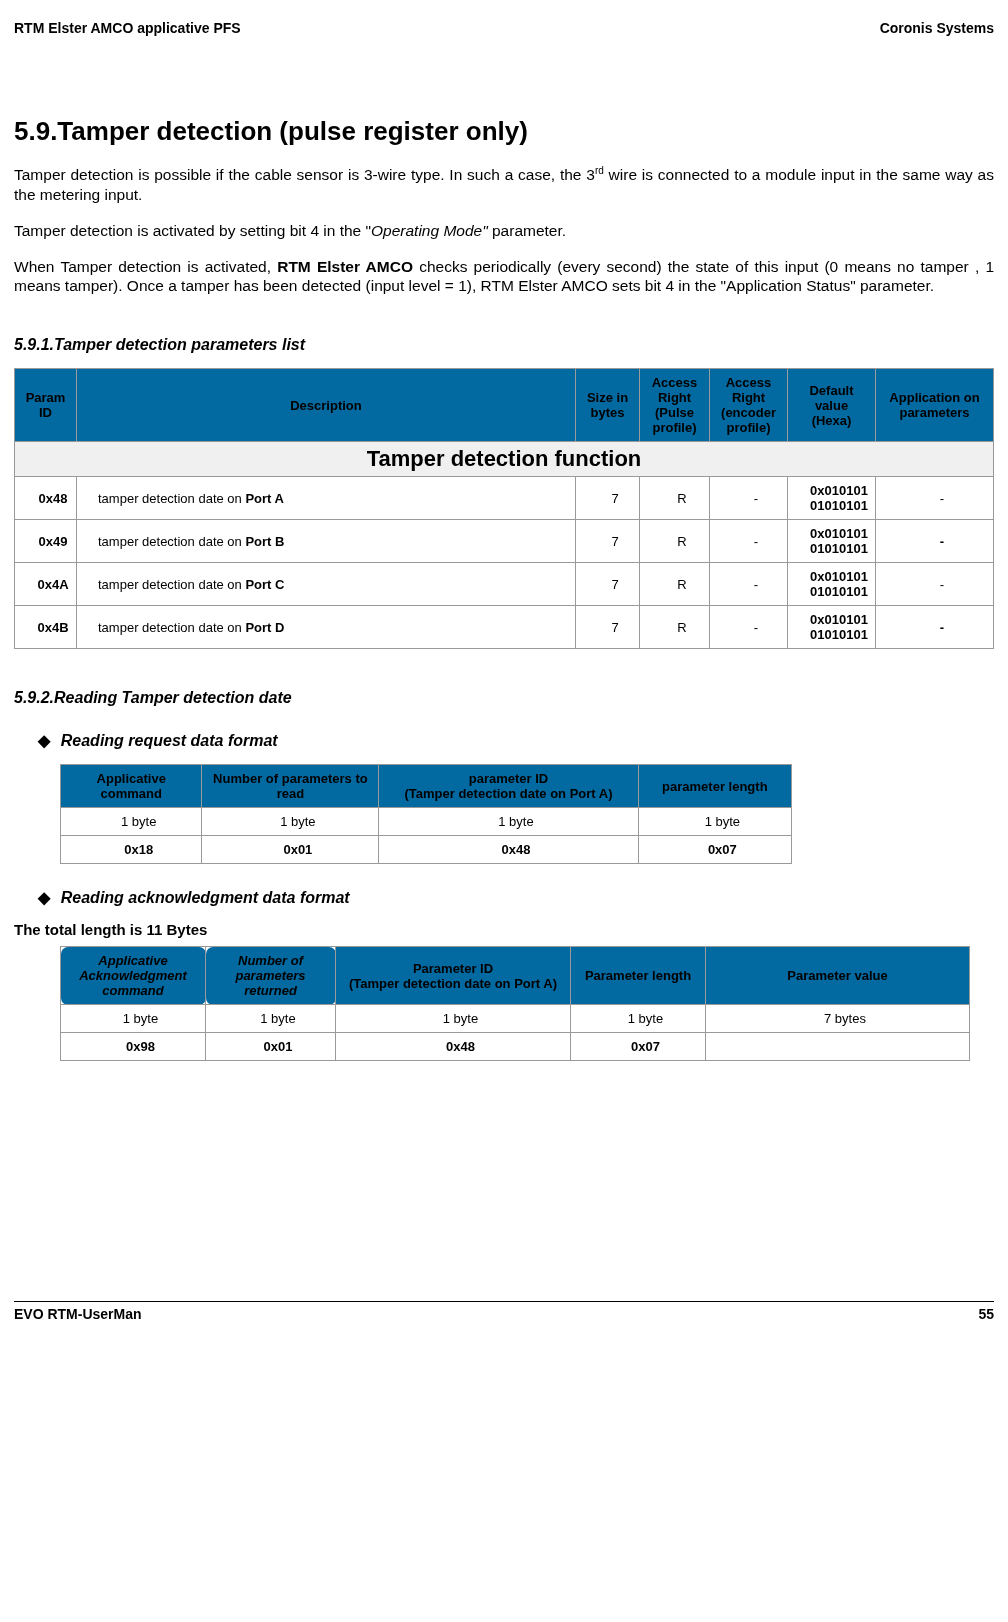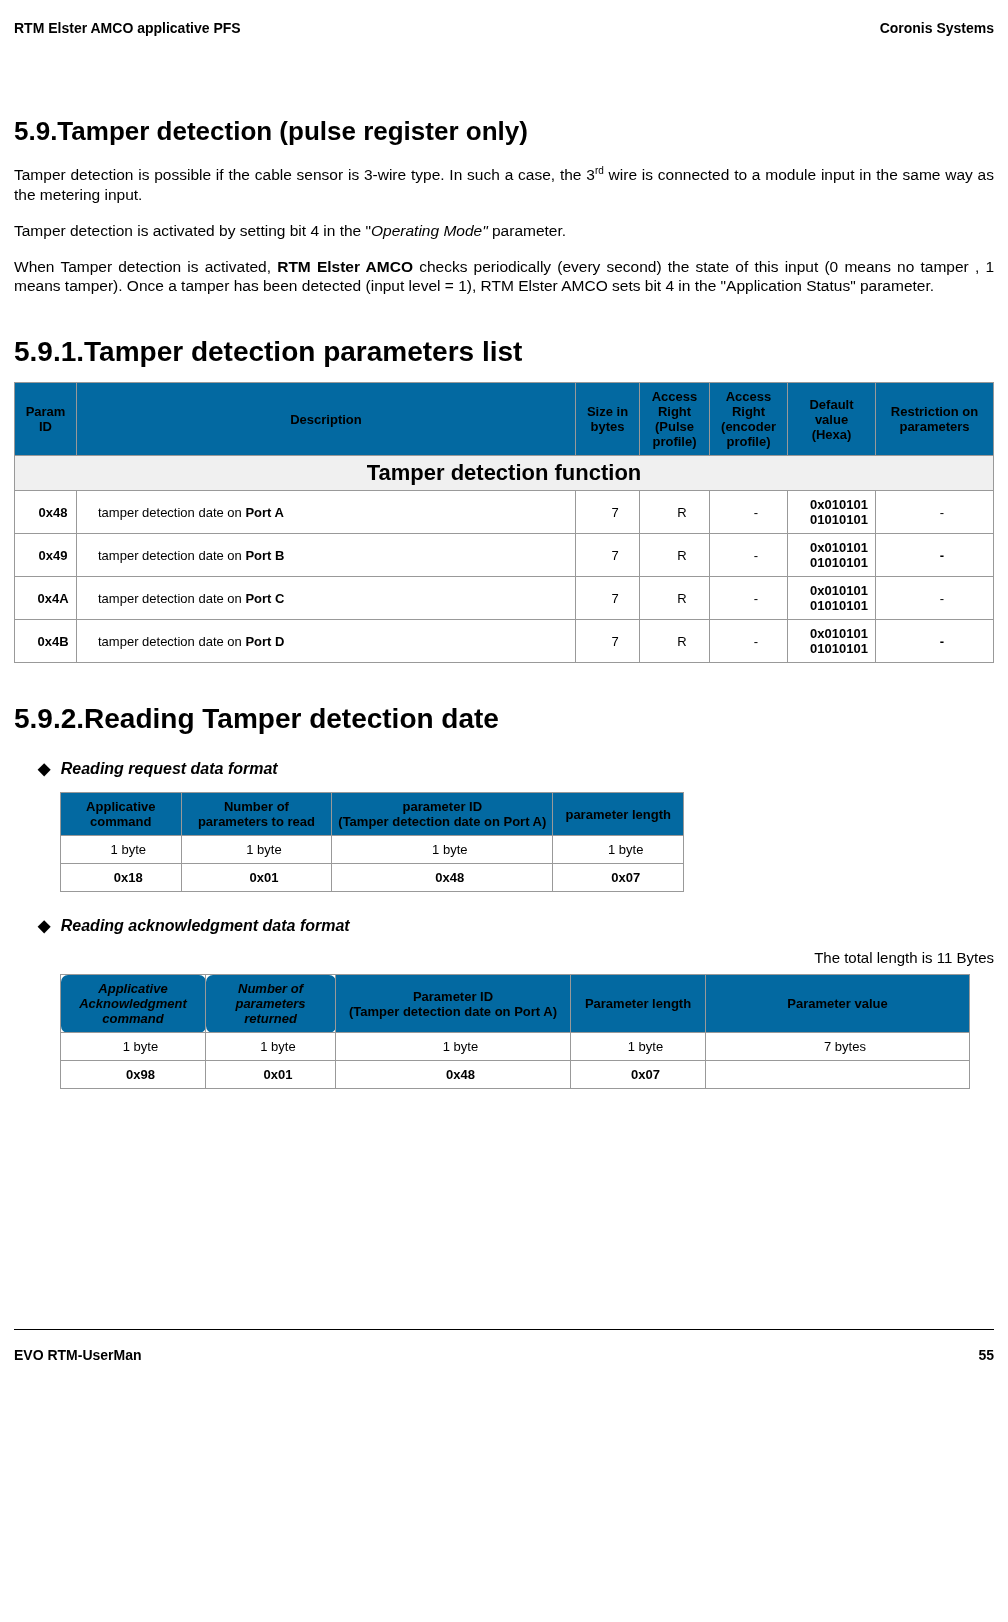--- a/index.html
+++ b/index.html
@@ -16,23 +16,24 @@
     font-weight: bold;
     font-size: 14px;
     margin-bottom: 80px;
   }
   h1 {
     font-size: 26px;
     font-weight: bold;
     margin: 0 0 18px 0;
   }
   h2 {
-    font-size: 28px;
+    font-size: 16px;
     font-weight: bold;
     margin: 40px 0 14px 0;
+    font-style: italic;
   }
   h3.bullet {
     font-size: 16px;
     font-weight: bold;
     font-style: italic;
     margin: 24px 0 14px 46px;
   }
   h3.bullet::before {
     content: "◆ ";
     font-style: normal;
@@ -64,33 +65,32 @@
   td.desc { text-align: left; }
   .section-row td {
     background: #f0f0f0;
     font-size: 22px;
     font-weight: bold;
     text-align: center;
     padding: 4px;
   }
   .bold { font-weight: bold; }
   .right-note {
-    text-align: right;
-    font-weight: normal;
+    font-weight: bold;
     font-size: 15px;
     margin: 10px 0 8px 0;
   }
   .t1-main { width: 100%; }
   .t2, .t3 { margin-left: 46px; }
-  .t2 { width: 624px; }
+  .t2 { width: 732px; }
   .t3 { width: 910px; }
   .footer {
     margin-top: 240px;
     border-top: 1px solid #000;
-    padding-top: 17px;
+    padding-top: 4px;
     display: flex;
     justify-content: space-between;
     font-weight: bold;
     font-size: 14px;
   }
 </style>
 </head>
 <body>
 
 <div class="header-row">
@@ -123,21 +123,21 @@
       <col style="width:118px">
   </colgroup>
   <thead>
     <tr>
       <th>Param ID</th>
       <th>Description</th>
       <th>Size in bytes</th>
       <th>Access Right (Pulse profile)</th>
       <th>Access Right (encoder profile)</th>
       <th>Default value (Hexa)</th>
-      <th>Restriction on parameters</th>
+      <th>Application on parameters</th>
     </tr>
   </thead>
   <tbody>
     <tr class="section-row">
       <td colspan="7">Tamper detection function</td>
     </tr>
     <tr>
       <td class="bold">0x48</td>
       <td class="desc"><span>tamper detection date on </span><strong>Port A</strong></td>
       <td>7</td>

